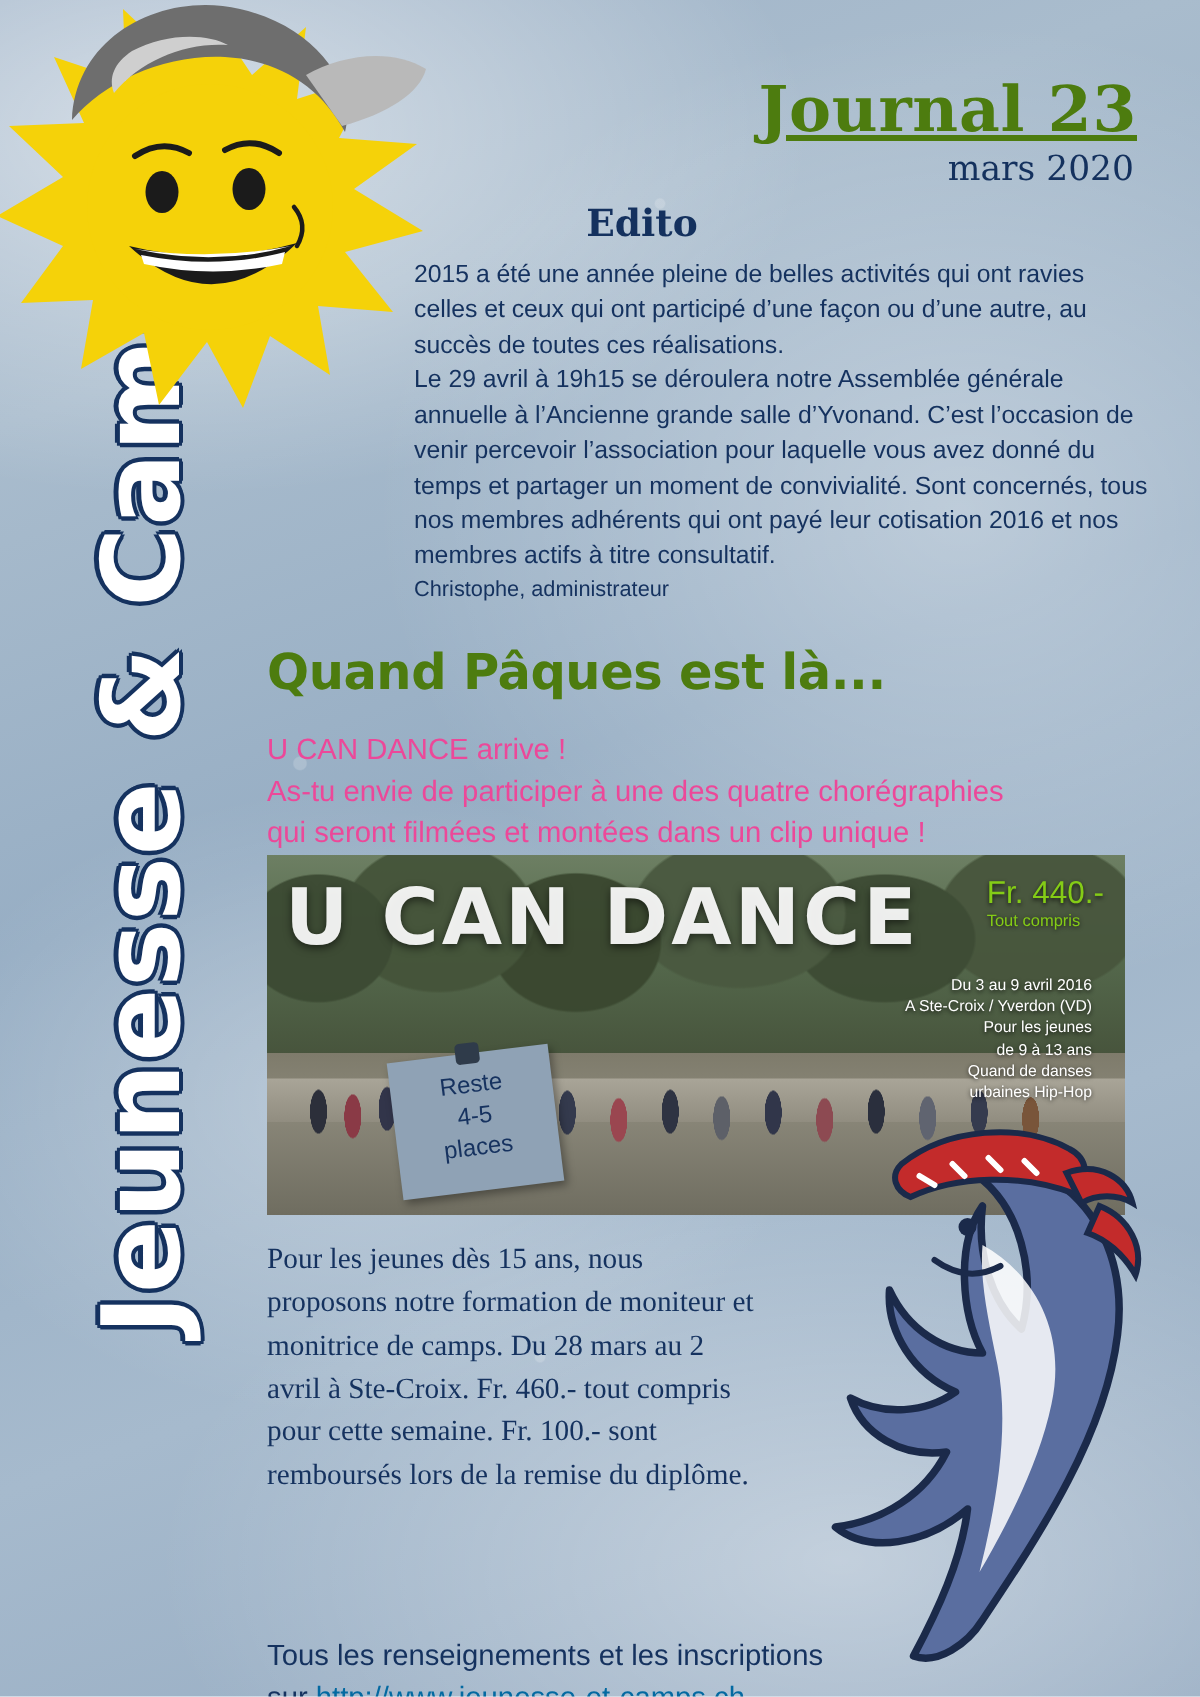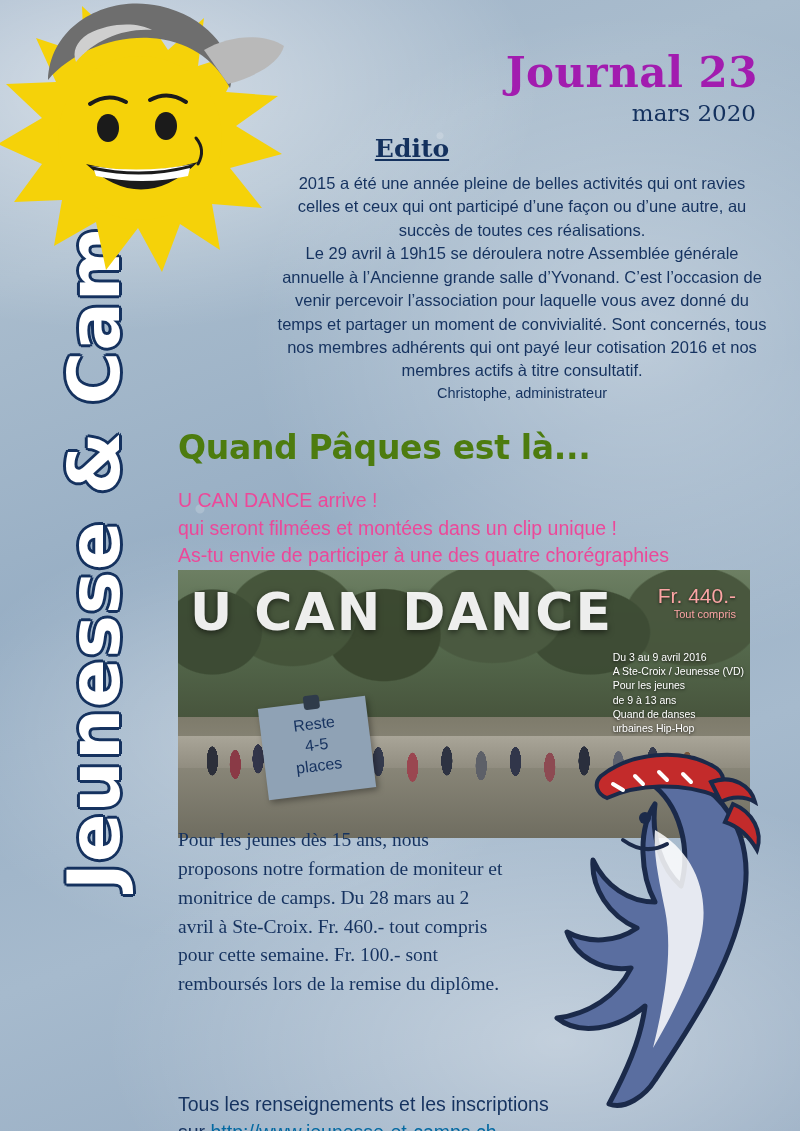--- a/index.html
+++ b/index.html
@@ -47,37 +47,37 @@
       0 -3px 0 #15325f, 0 3px 0 #15325f;
   }
 
   
   .sun-wrap{position:absolute;left:-10px;top:-12px;width:300px;height:300px;}
 
   
   .journal-title{
     position:absolute;right:42px;top:48px;
     font-family:"DejaVu Serif", serif;
-    font-weight:bold;font-size:42px;color:#a21caf;letter-spacing:.5px;
+    font-weight:bold;font-size:42px;color:#4d7c0f;letter-spacing:.5px;text-decoration:underline;
   }
   .journal-date{
     position:absolute;right:44px;top:100px;
     font-family:"DejaVu Serif", serif;
     font-size:23px;color:#14315e;
   }
 
   
   .edito-head{
-    position:absolute;left:347px;top:134px;width:130px;
+    position:absolute;left:363px;top:134px;width:130px;
     font-family:"DejaVu Serif", serif;font-weight:bold;
-    font-size:25px;color:#14315e;text-align:center;text-decoration:underline;
+    font-size:25px;color:#14315e;text-align:center;
   }
   .edito-body{
     position:absolute;left:276px;top:172px;width:492px;
-    font-size:16.5px;line-height:1.42;color:#15325f;text-align:center;
+    font-size:16.5px;line-height:1.42;color:#15325f;
     font-family:"Liberation Sans", sans-serif;
   }
   .edito-body p{margin:0;}
   .edito-sign{
     font-size:14.5px;
   }
 
   
   .sec-title{
     position:absolute;left:178px;top:428px;
@@ -85,21 +85,21 @@
     font-size:33px;color:#4d7c0f;letter-spacing:-.3px;
   }
   .sec-lines{
     position:absolute;left:178px;top:487px;width:570px;
     font-size:19.5px;line-height:1.42;color:#ec4899;
   }
   .sec-lines p{margin:0;}
 
   
   .photo{
-    position:absolute;left:178px;top:570px;width:572px;height:268px;
+    position:absolute;left:178px;top:570px;width:572px;height:240px;
     overflow:hidden;background:#4b5b4a;
   }
   .photo .sky{
     position:absolute;left:0;top:0;width:100%;height:56%;
     background:linear-gradient(180deg,#6d7f63 0%,#566b4e 45%,#47543c 100%);
   }
   .photo .trees{
     position:absolute;left:0;top:0;width:100%;height:58%;
     background:
       radial-gradient(ellipse 70px 60px at 6% 40%, #3c4a33 0 70%, transparent 72%),
@@ -139,28 +139,28 @@
       radial-gradient(ellipse 7px 18px at 89% 63%, #79553a 0 80%, transparent 82%);
   }
   .photo .ucan{
     position:absolute;left:12px;top:16px;width:440px;
     font-family:"DejaVu Sans", sans-serif;font-weight:bold;
     font-size:52px;letter-spacing:2px;color:rgba(255,255,255,.92);
     text-shadow:0 2px 6px rgba(0,0,0,.55);
     line-height:1;
   }
   .photo .price{
-    position:absolute;right:14px;top:14px;text-align:right;color:#fca5a5;
+    position:absolute;right:14px;top:14px;color:#84cc16;
     font-family:"Liberation Sans", sans-serif;
     text-shadow:0 1px 3px rgba(0,0,0,.7);
   }
   .photo .price .amount{font-size:21px;}
   .photo .price .sub{font-size:11px;}
   .photo .infoblock{
-    position:absolute;right:6px;top:80px;text-align:left;color:#fff;
+    position:absolute;right:22px;top:80px;text-align:right;color:#fff;
     font-size:10.5px;line-height:1.35;
     text-shadow:0 1px 3px rgba(0,0,0,.75);
   }
   .photo .sticky{
     position:absolute;left:85px;top:132px;width:108px;height:92px;
     background:#8fa2b5;transform:rotate(-7deg);
     box-shadow:2px 3px 6px rgba(0,0,0,.35);
     color:#16325f;font-size:16px;line-height:1.3;text-align:center;
     padding-top:12px;box-sizing:border-box;
   }
@@ -224,41 +224,41 @@
 <div class="edito-head">Edito</div>
 <div class="edito-body">
   <p>2015 a été une année pleine de belles activités qui ont ravies celles et ceux qui ont participé d’une façon ou d’une autre, au succès de toutes ces réalisations.</p>
   <p>Le 29 avril à 19h15 se déroulera notre Assemblée générale annuelle à l’Ancienne grande salle d’Yvonand. C’est l’occasion de venir  percevoir l’association pour laquelle vous avez donné du temps et partager un moment de convivialité. Sont concernés, tous nos membres adhérents qui ont payé leur cotisation 2016 et nos membres actifs à titre consultatif.</p>
   <p class="edito-sign">Christophe, administrateur</p>
 </div>
 
 <div class="sec-title">Quand Pâques est là...</div>
 <div class="sec-lines">
   <p>U CAN DANCE arrive !</p>
+  <p>As-tu envie de participer à une des quatre chorégraphies</p>
   <p>qui seront filmées et montées dans un clip unique !</p>
-  <p>As-tu envie de participer à une des quatre chorégraphies</p>
 </div>
 
 <div class="photo">
   <div class="sky"></div>
   <div class="trees"></div>
   <div class="ground"></div>
   <div class="path"></div>
   <div class="crowd"></div>
 
   <div class="ucan">U CAN DANCE</div>
 
   <div class="price">
     <div class="amount">Fr. 440.-</div>
     <div class="sub">Tout compris</div>
   </div>
 
   <div class="infoblock">
     <div>Du 3 au 9 avril 2016</div>
-    <div>A Ste-Croix / Jeunesse (VD)</div>
+    <div>A Ste-Croix / Yverdon (VD)</div>
     <div>Pour les jeunes</div>
     <div>de 9 à 13 ans</div>
     <div>Quand de danses</div>
     <div>urbaines Hip-Hop</div>
   </div>
 
   <div class="sticky">
     <div class="pin"></div>
     <div style="white-space:pre-line">Reste
 4-5

